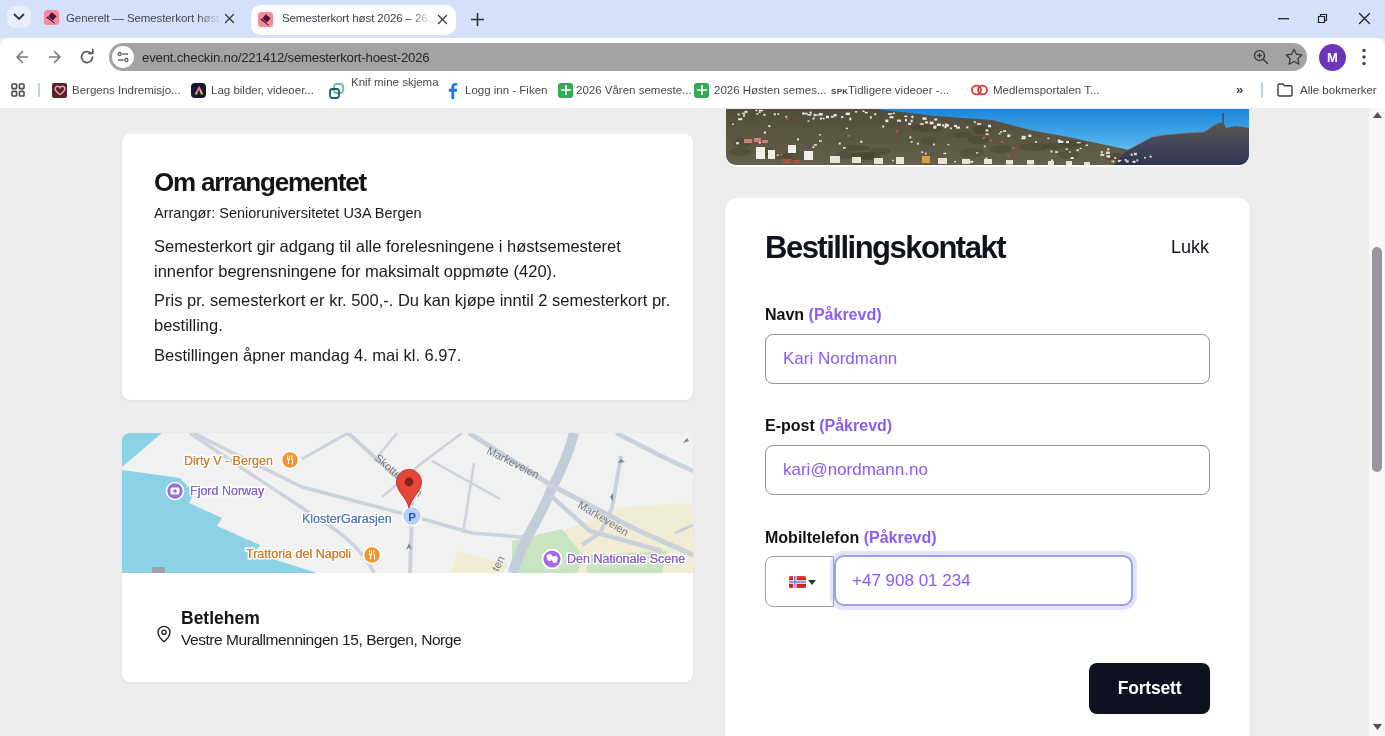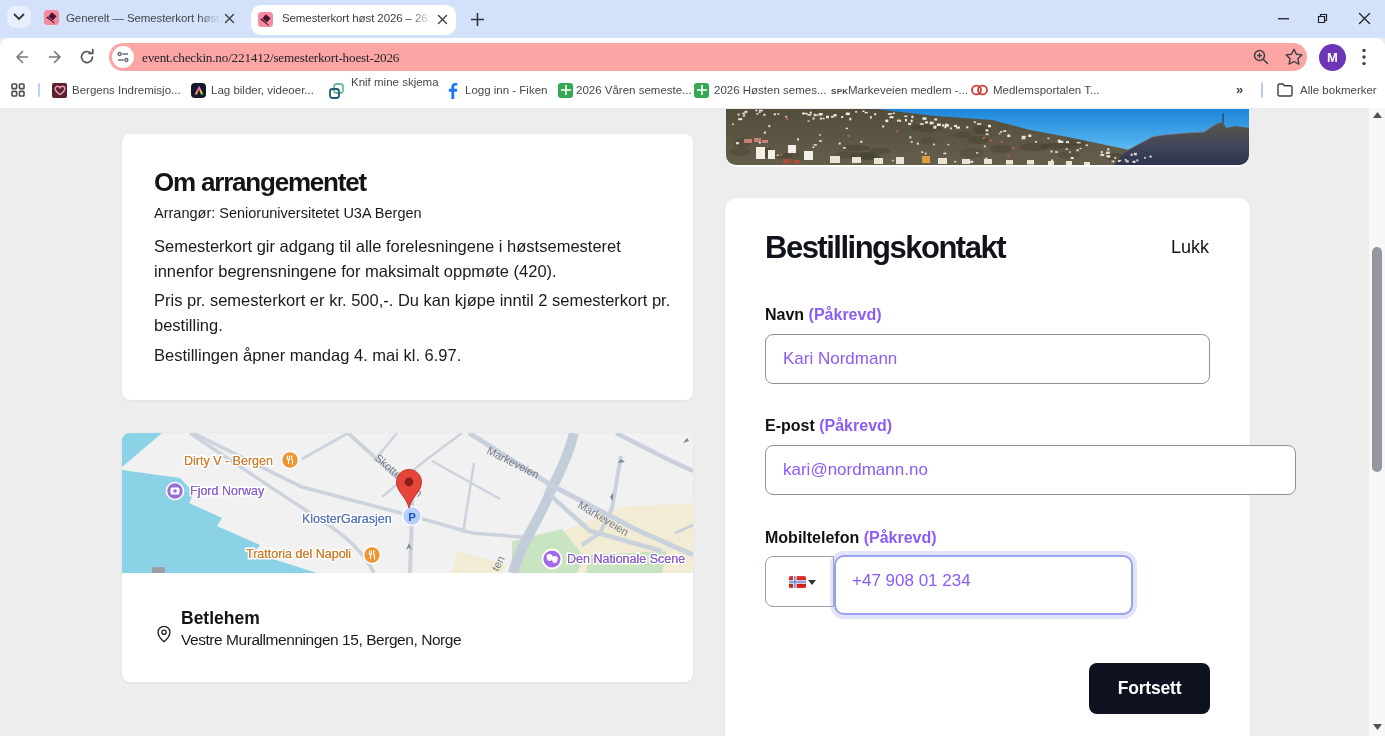--- a/index.html
+++ b/index.html
@@ -9,21 +9,21 @@
 #titlebar { left:0; top:0; width:1385px; height:38px; background:#d3e1fb; }
 #toolbar { left:0; top:38px; width:1385px; height:39px; background:#ffffff; border-radius:9px 9px 0 0; }
 #bookmarks { left:0; top:77px; width:1385px; height:31px; background:#ffffff; }
 #tabsearch { left:7px; top:6px; width:24px; height:22px; background:#e8eefc; border-radius:8px; }
 .tabtxt { font-size:11.5px; letter-spacing:-0.1px; color:#44474c; white-space:nowrap; overflow:hidden; }
 #tab1txt { left:66px; top:12px; width:155px; -webkit-mask-image:linear-gradient(90deg,#000 85%,transparent); mask-image:linear-gradient(90deg,#000 85%,transparent); }
 #activetab { left:251px; top:5px; width:205px; height:30px; background:#ffffff; border-radius:10px; }
 #tab2txt { left:31px; top:7px; width:150px; color:#3a3d42; -webkit-mask-image:linear-gradient(90deg,#000 85%,transparent); mask-image:linear-gradient(90deg,#000 85%,transparent); }
 .favicon { width:15px; height:15px; background:#f78a9d; border-radius:3.5px; }
 
-#omnibox { left:109px; top:43px; width:1198px; height:28px; background:#fca5a5; border-radius:14px;font-family:Liberation Serif, serif; }
+#omnibox { left:109px; top:43px; width:1198px; height:28px; background:#a3a3a3; border-radius:14px; }
 #siteinfo { left:3px; top:3px; width:22px; height:22px; background:#ffffff; border-radius:50%; }
 #urltxt { left:33px; top:7px; font-size:13.2px; color:#24262b; letter-spacing:-0.2px; }
 
 .bm { font-size:11.5px; color:#45484d; white-space:nowrap; }
 .bmicon { width:15px; height:15px; top:83px; }
 
 #avatar { left:1319px; top:44px; width:27px; height:27px; border-radius:50%; background:#6d35b8; color:#fff; font-size:13px; font-weight:bold; text-align:center; line-height:27px; }
 
 #page { left:0; top:108px; width:1369px; height:628px; background:#ededee; }
 #scrollbar { left:1369px; top:108px; width:16px; height:628px; background:#f8f8f8; }
@@ -171,21 +171,21 @@
   </svg>
 <div class="abs bm" style="left:576px;top:84px">2026 Våren semeste...</div>
 
 <div class="abs bmicon" style="left:694px;background:#34a853;border-radius:3px"></div>
 <svg class="abs" style="left:697px;top:85px" width="10" height="10" viewBox="0 0 10 10">
     <path d="M4.2 0 H5.8 V4.2 H10 V5.8 H5.8 V10 H4.2 V5.8 H0 V4.2 H4.2 Z" fill="#fff"></path>
   </svg>
 <div class="abs bm" style="left:714px;top:84px">2026 Høsten semes...</div>
 
 <div class="abs" style="left:831px;top:87px;font-size:8px;font-weight:bold;color:#3f3f46;letter-spacing:0.3px">SPK</div>
-<div class="abs bm" style="left:848px;top:84px">Markeveien medlem -...</div>
+<div class="abs bm" style="left:848px;top:84px">Tidligere videoer -...</div>
 
 <svg class="abs" style="left:971px;top:84px" width="17" height="12" viewBox="0 0 17 12" fill="none" stroke="#d23b35" stroke-width="1.8">
     <rect x="1" y="1.6" width="9" height="8.8" rx="4.4"></rect>
     <rect x="7" y="1.6" width="9" height="8.8" rx="4.4"></rect>
   </svg>
 <div class="abs bm" style="left:993px;top:84px">Medlemsportalen T...</div>
 
 <div class="abs" style="left:1236px;top:82px;font-size:13px;color:#3c4043;font-weight:bold">»</div>
 <div class="abs" style="left:1261px;top:82px;width:2px;height:16px;background:#bccbf1;border-radius:1px"></div>
 <svg class="abs" style="left:1277px;top:83px" width="16" height="14" viewBox="0 0 16 14" fill="none">
@@ -542,34 +542,34 @@
   </svg>
 <div class="line" style="left:181px;top:608px;font-size:17.5px;font-weight:bold;color:#141414">Betlehem</div>
 <div class="line" style="left:181px;top:631px;font-size:15.5px;letter-spacing:-0.45px">Vestre Murallmenningen 15, Bergen, Norge</div>
 
 <div class="abs card" id="formcard"></div>
 <div class="line" style="left:765px;top:230px;font-size:31px;font-weight:bold;color:#10131c;letter-spacing:-1.5px">Bestillingskontakt</div>
 <div class="line" style="left:1171px;top:237px;font-size:18px;color:#10131c">Lukk</div>
 <div class="line lbl" style="left:765px;top:306px">Navn <span>(Påkrevd)</span></div>
 <div class="input" style="left:765px;top:334px;width:445px;height:50px;padding:14px 0 0 17px">Kari Nordmann</div>
 <div class="line lbl" style="left:765px;top:417px">E-post <span>(Påkrevd)</span></div>
-<div class="input" style="left:765px;top:445px;width:531px;height:50px;padding:14px 0 0 17px">kari@nordmann.no</div>
+<div class="input" style="left:765px;top:445px;width:445px;height:50px;padding:14px 0 0 17px">kari@nordmann.no</div>
 <div class="line lbl" style="left:765px;top:529px">Mobiltelefon <span>(Påkrevd)</span></div>
 <div class="input" style="left:765px;top:556px;width:69px;height:51px;border-radius:8px 0 0 8px;border-color:#9aa0a8"></div>
 <svg class="abs" style="left:789px;top:576px" width="17" height="12" viewBox="0 0 17 12">
     <defs>
       <linearGradient id="fg" x1="0" y1="0" x2="0" y2="1">
         <stop offset="0" stop-color="#e4413c"></stop>
         <stop offset="0.5" stop-color="#c6130f"></stop>
         <stop offset="1" stop-color="#d92f2a"></stop>
       </linearGradient>
     </defs>
     <rect width="17" height="12" rx="1.5" fill="url(#fg)"></rect>
     <rect x="4" width="3.6" height="12" fill="#eef3fc"></rect>
     <rect y="4.2" width="17" height="3.6" fill="#eef3fc"></rect>
     <rect x="5" width="1.6" height="12" fill="#6d8fe0"></rect>
     <rect y="5.2" width="17" height="1.6" fill="#6d8fe0"></rect>
   </svg>
 <svg class="abs" style="left:808px;top:580px" width="8" height="5" viewBox="0 0 8 5">
     <path d="M0 0 H8 L4 5 Z" fill="#333"></path>
   </svg>
-<div class="input" style="left:834px;top:555px;width:299px;height:60px;padding:14px 0 0 16px;border:2px solid #9ba1ec;border-radius:10px;box-shadow:0 0 0 4px rgba(173,178,240,0.35)">+47 908 01 234</div>
+<div class="input" style="left:834px;top:555px;width:299px;height:51px;padding:14px 0 0 16px;border:2px solid #9ba1ec;border-radius:10px;box-shadow:0 0 0 4px rgba(173,178,240,0.35)">+47 908 01 234</div>
 <div class="abs" style="left:1089px;top:663px;width:121px;height:51px;background:#0e1220;border-radius:8px;color:#fff;font-size:17.5px;font-weight:bold;letter-spacing:-0.2px;text-align:center;line-height:51px">Fortsett</div>
 
 </body></html>

